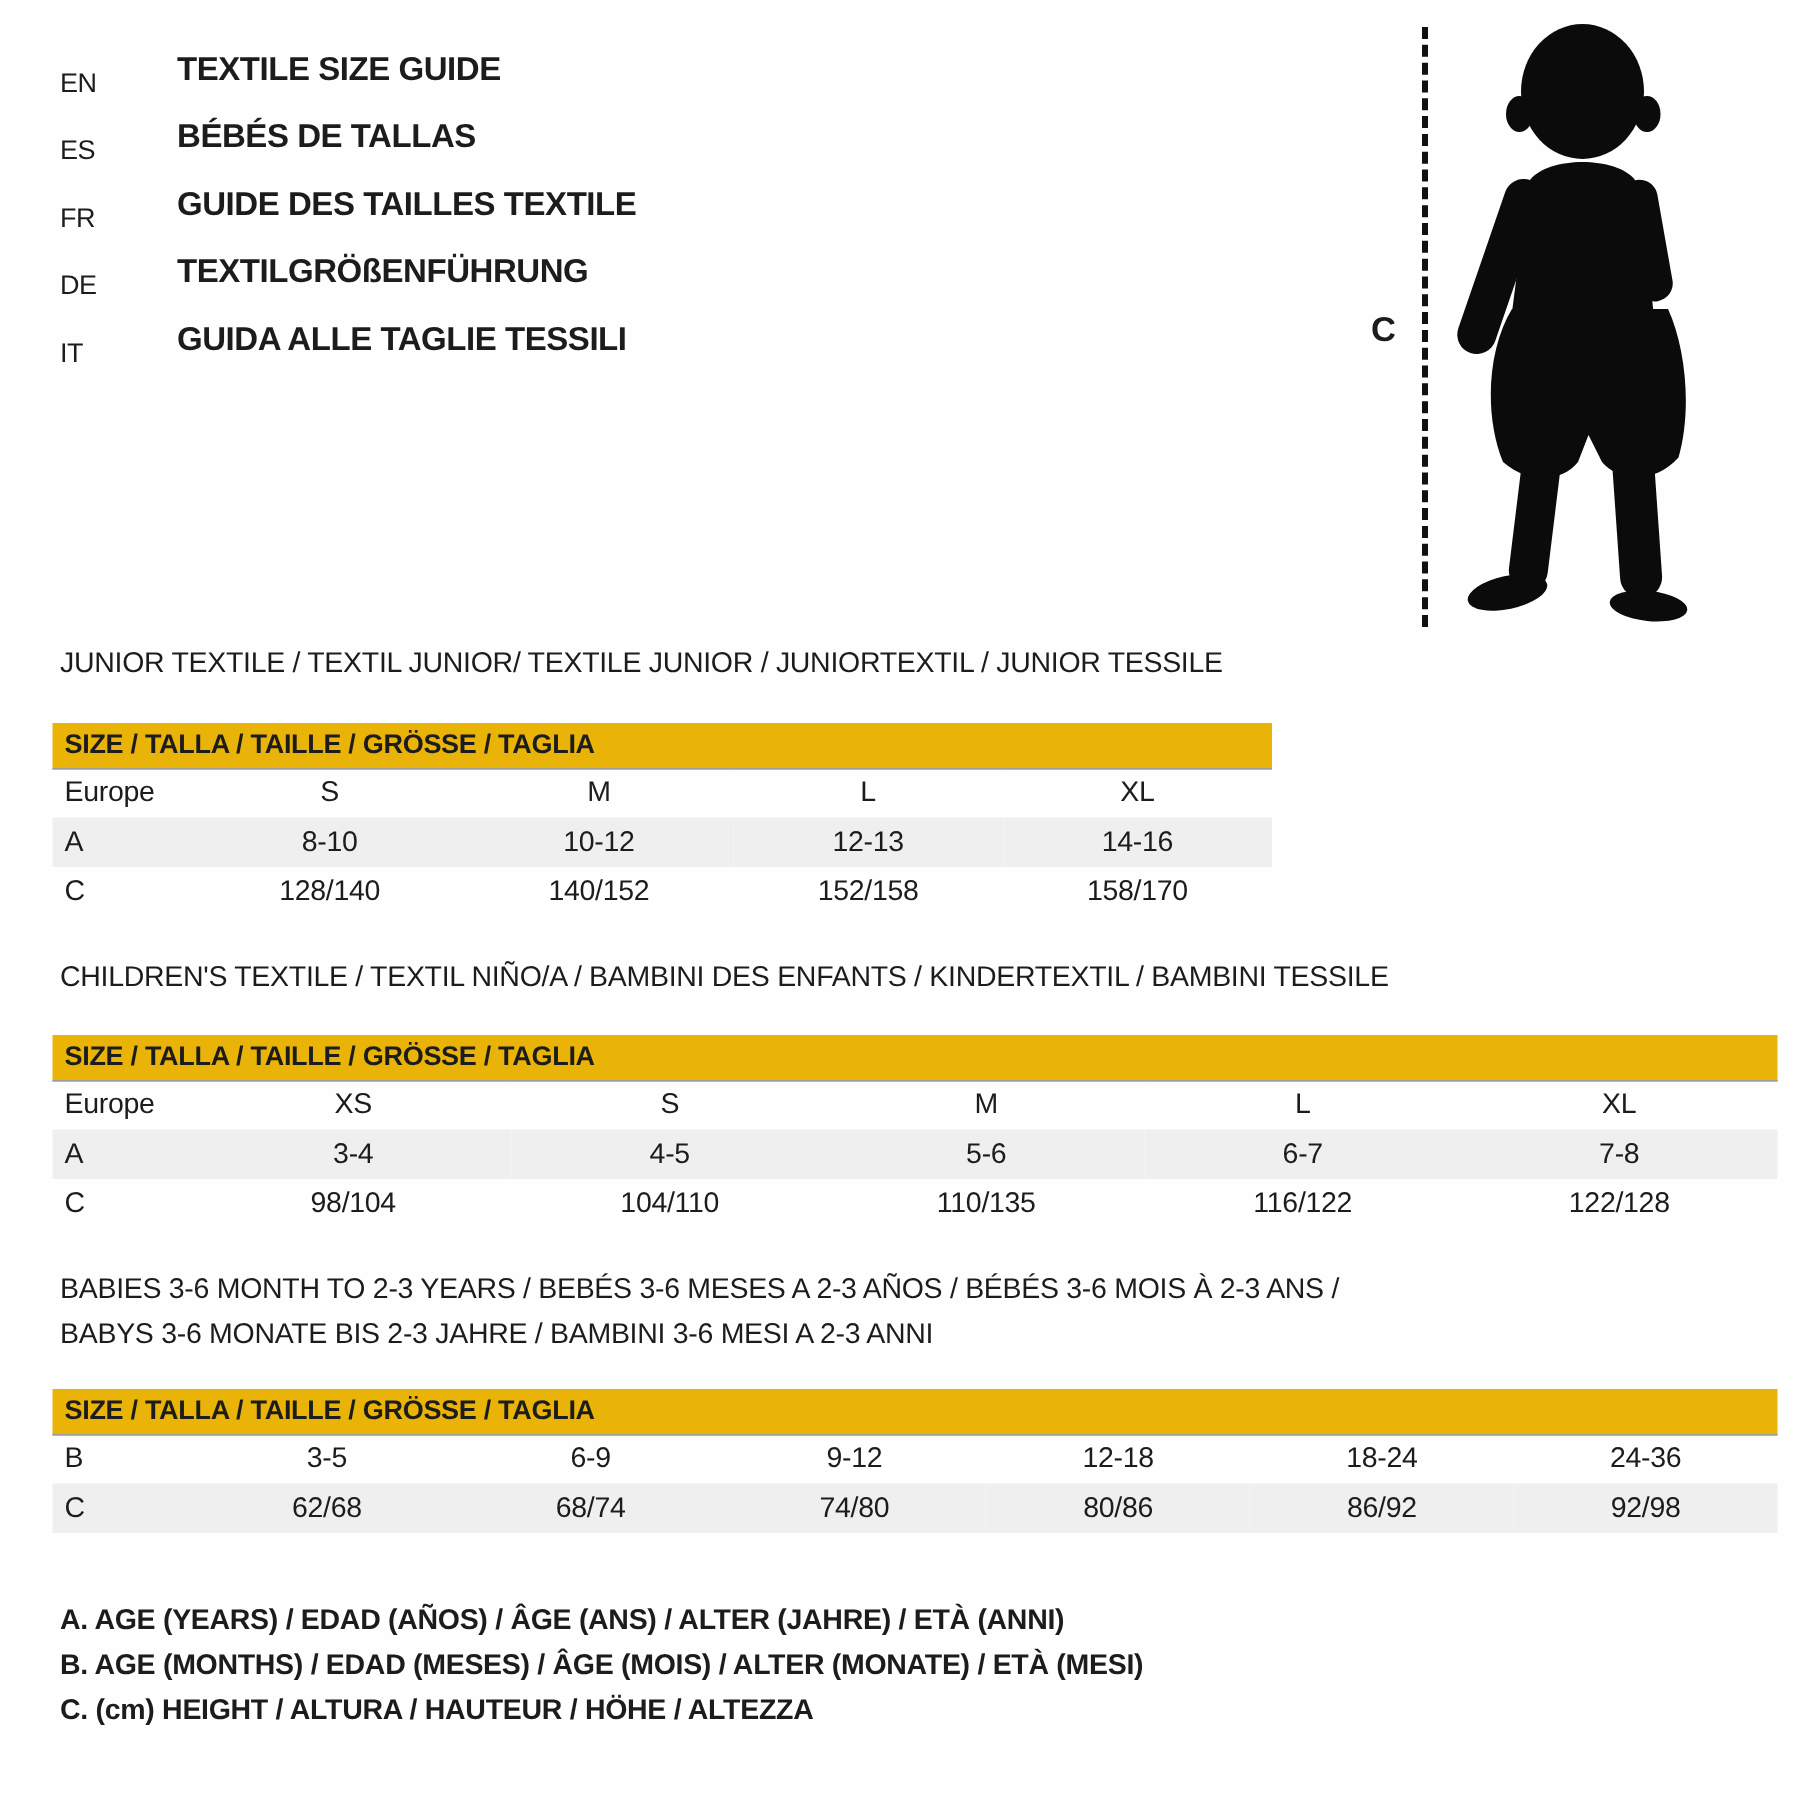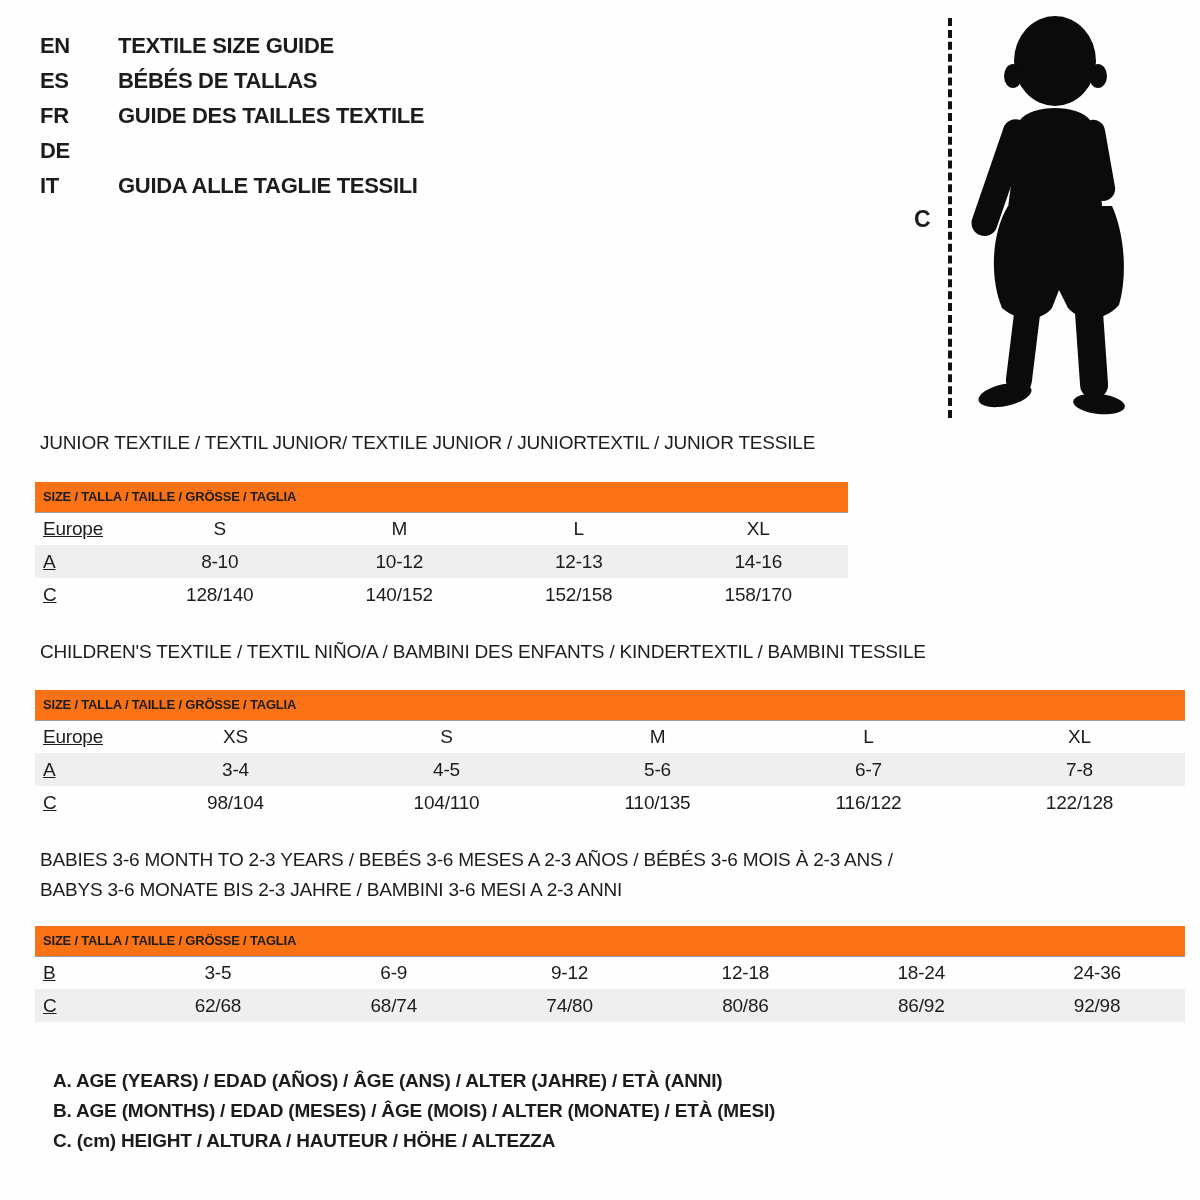--- a/index.html
+++ b/index.html
@@ -9,21 +9,21 @@
     background: #fefefe;
     font-family: "Liberation Sans", sans-serif;
     color: #1c1c1c;
     overflow: hidden;
   }
 
   
   .lang-block { position: absolute; top: 28px; left: 40px; }
   .lang-row { display: flex; line-height: 35px; }
   .lang-code {
-    width: 78px; font-weight: 700; font-size: 22px; letter-spacing: -0.3px;
+    width: 78px; font-weight: 400; font-size: 18px; letter-spacing: -0.3px; margin-top: 10px;
   }
   .lang-label {
     font-weight: 700; font-size: 22px; letter-spacing: -0.3px; white-space: nowrap;
   }
 
   
   .figure-area { position: absolute; top: 0; left: 900px; width: 300px; height: 430px; }
   .dash-line {
     position: absolute; left: 48px; top: 18px; height: 400px; width: 0;
     border-left: 4px dashed #111;
@@ -35,36 +35,36 @@
   .toddler-svg { position: absolute; left: 62px; top: 14px; }
 
   
   .section-title {
     position: absolute; left: 40px;
     font-weight: 400; font-size: 19px; letter-spacing: -0.2px; white-space: nowrap;
   }
   .table-wrap { position: absolute; left: 35px; }
   table.size-table { border-collapse: collapse; table-layout: fixed; }
   table.size-table th.bar {
-    background: #f97316; border-bottom: 1px solid #9d9d9d;
+    background: #eab308; border-bottom: 1px solid #9d9d9d;
     height: 30px; text-align: left; padding-left: 8px;
-    font-weight: 700; font-size: 13px; letter-spacing: -0.2px; white-space: nowrap;
+    font-weight: 700; font-size: 18px; letter-spacing: -0.2px; white-space: nowrap;
   }
   table.size-table td {
     height: 33px; font-size: 19px; font-weight: 400;
     text-align: center; vertical-align: middle; letter-spacing: -0.2px;
   }
-  table.size-table td.rowlabel { text-align: left; padding-left: 8px; text-decoration: underline; }
+  table.size-table td.rowlabel { text-align: left; padding-left: 8px; }
   tr.shaded td { background: #efefef; }
 
   
   .legend { position: absolute; left: 40px; top: 1066px; }
   .legend-line {
     font-weight: 700; font-size: 19px; letter-spacing: -0.2px;
-    line-height: 30px; white-space: nowrap; margin-left: 13px;
+    line-height: 30px; white-space: nowrap;
   }
 </style>
 </head>
 <body>
 
 <div class="page">
 
   <header class="lang-block">
     <div class="lang-row">
       <span class="lang-code">EN</span>
@@ -73,20 +73,21 @@
     <div class="lang-row">
       <span class="lang-code">ES</span>
       <span class="lang-label">BÉBÉS DE TALLAS</span>
     </div>
     <div class="lang-row">
       <span class="lang-code">FR</span>
       <span class="lang-label">GUIDE DES TAILLES TEXTILE</span>
     </div>
     <div class="lang-row">
       <span class="lang-code">DE</span>
+      <span class="lang-label">TEXTILGRÖßENFÜHRUNG</span>
     </div>
     <div class="lang-row">
       <span class="lang-code">IT</span>
       <span class="lang-label">GUIDA ALLE TAGLIE TESSILI</span>
     </div>
   </header>
 
   <div class="figure-area">
     <div class="dash-line"></div>
     <div class="measure-label">C</div>

